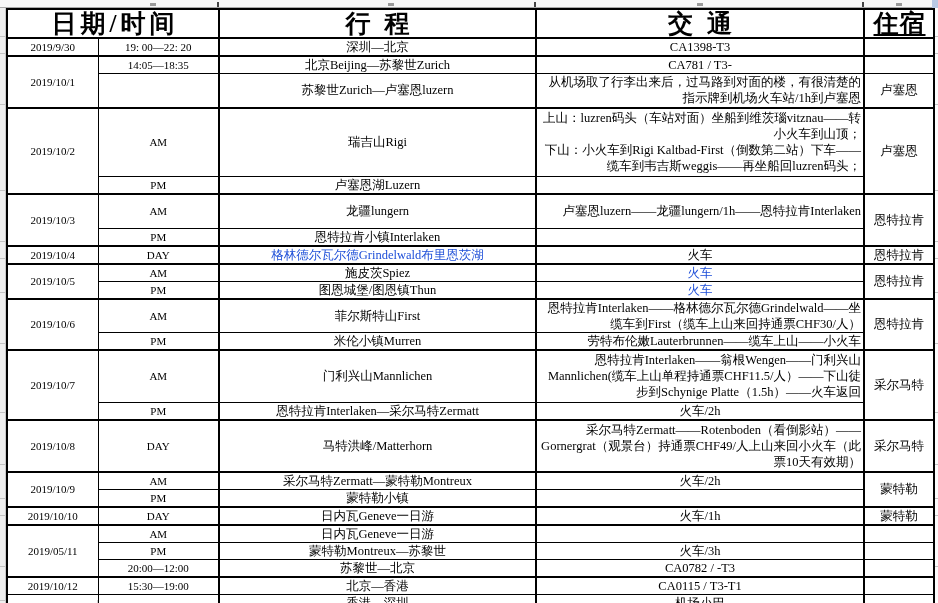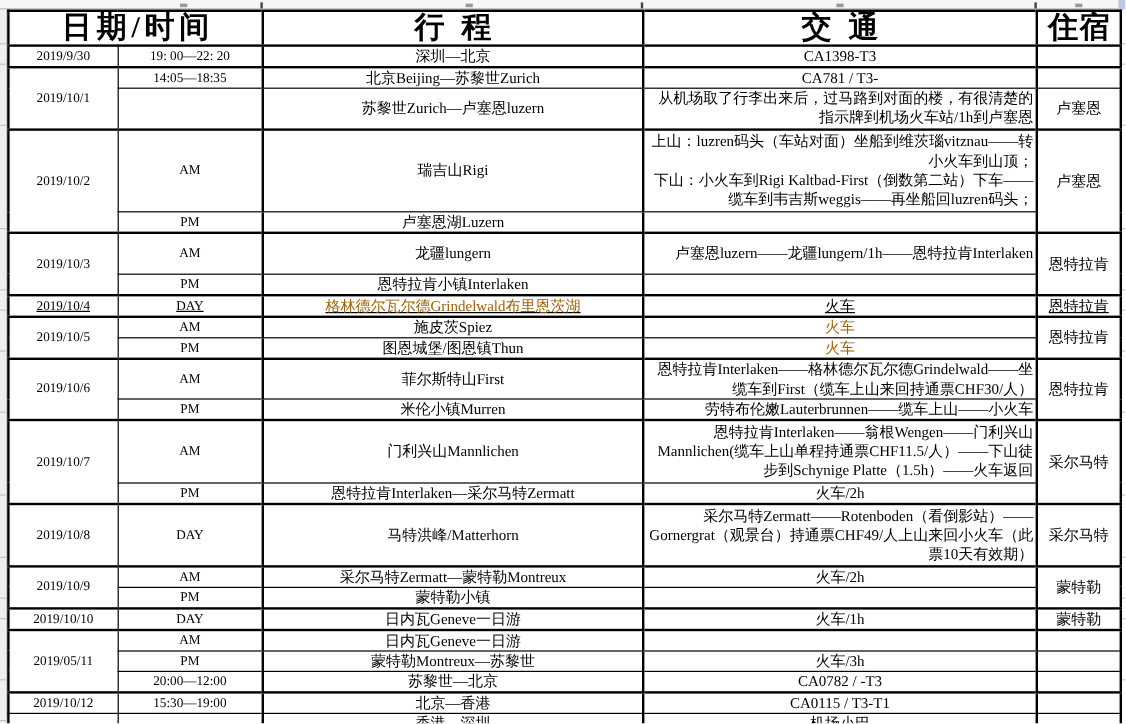--- a/index.html
+++ b/index.html
@@ -27,25 +27,25 @@
   .sheet th,.sheet td{
     border:1px solid #000;padding:0 2px;text-align:center;vertical-align:middle;
     overflow:hidden;font-size:12.5px;line-height:16px;box-sizing:border-box;
   }
   .sheet th{
     height:27px;font-weight:bold;font-size:25px;line-height:27px;
     border-bottom:2px solid #000;padding:0;
   }
   .hd-dt{letter-spacing:4px;text-indent:4px;}
   .hd-wide{letter-spacing:14px;text-indent:14px;}
-  .hd-stay{letter-spacing:1px;text-indent:1px;}
+  .hd-stay{letter-spacing:1px;text-indent:1px;text-decoration:underline;}
   .c-trip,.c-trans,.c-stay{border-left-width:2px !important;}
   tr.grp>td{border-top-width:2px;}
   td.left{text-align:right;white-space:pre-line;}
-  td.dim{color:#a16207;}
+  td.dim{color:#1d4ed8;}
   td.c-date,td.c-time{font-size:11px;}
 </style>
 </head>
 <body>
 
 <div class="screen">
 
   <div class="top-strip">
     <span class="tick" style="left:217px;"></span>
     <span class="tick" style="left:534px;"></span>
@@ -151,21 +151,21 @@
           <td class="c-time">AM</td>
           <td class="c-trip">龙疆lungern</td>
           <td class="c-trans left">卢塞恩luzern——龙疆lungern/1h——恩特拉肯Interlaken</td>
           <td class="c-stay" rowspan="2">恩特拉肯</td>
         </tr>
         <tr style="height: 17px;">
           <td class="c-time">PM</td>
           <td class="c-trip">恩特拉肯小镇Interlaken</td>
           <td class="c-trans"></td>
         </tr>
-        <tr class="grp" style="height: 17px; text-decoration: underline;">
+        <tr class="grp" style="height: 17px;">
           <td class="c-date">2019/10/4</td>
           <td class="c-time">DAY</td>
           <td class="c-trip dim">格林德尔瓦尔德Grindelwald布里恩茨湖</td>
           <td class="c-trans">火车</td>
           <td class="c-stay">恩特拉肯</td>
         </tr>
         <tr class="grp" style="height: 17px;">
           <td class="c-date" rowspan="2">2019/10/5</td>
           <td class="c-time">AM</td>
           <td class="c-trip">施皮茨Spiez</td>

